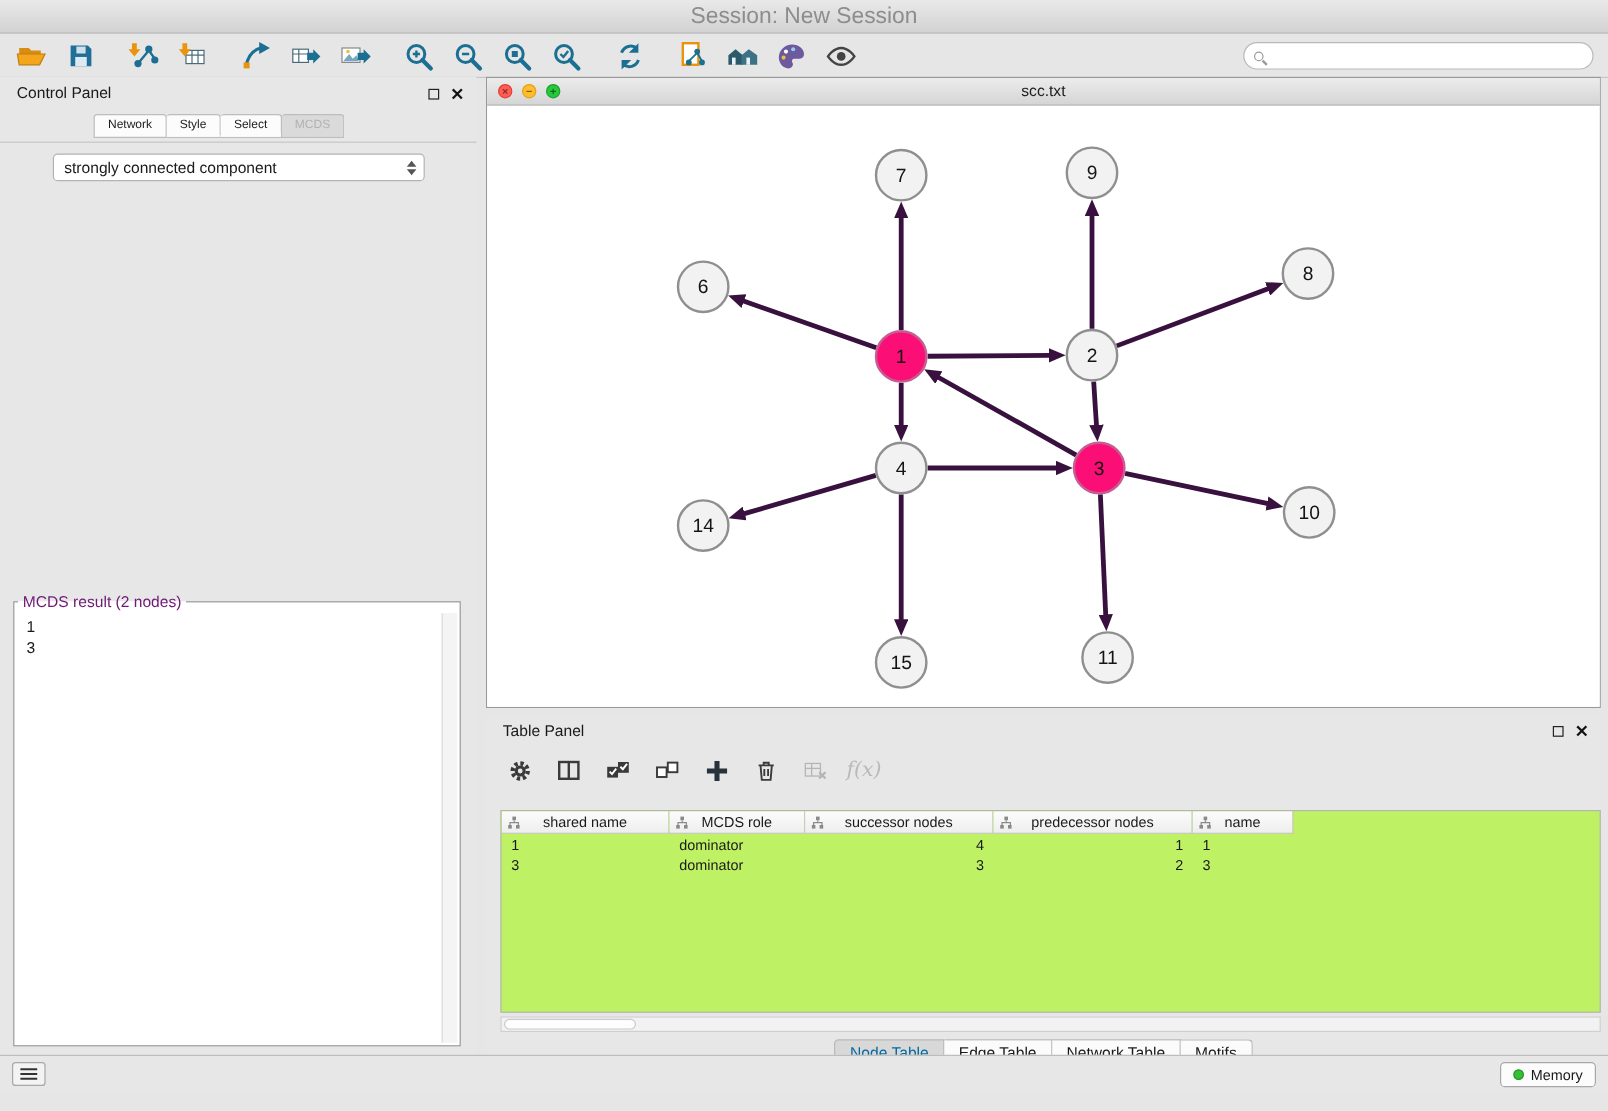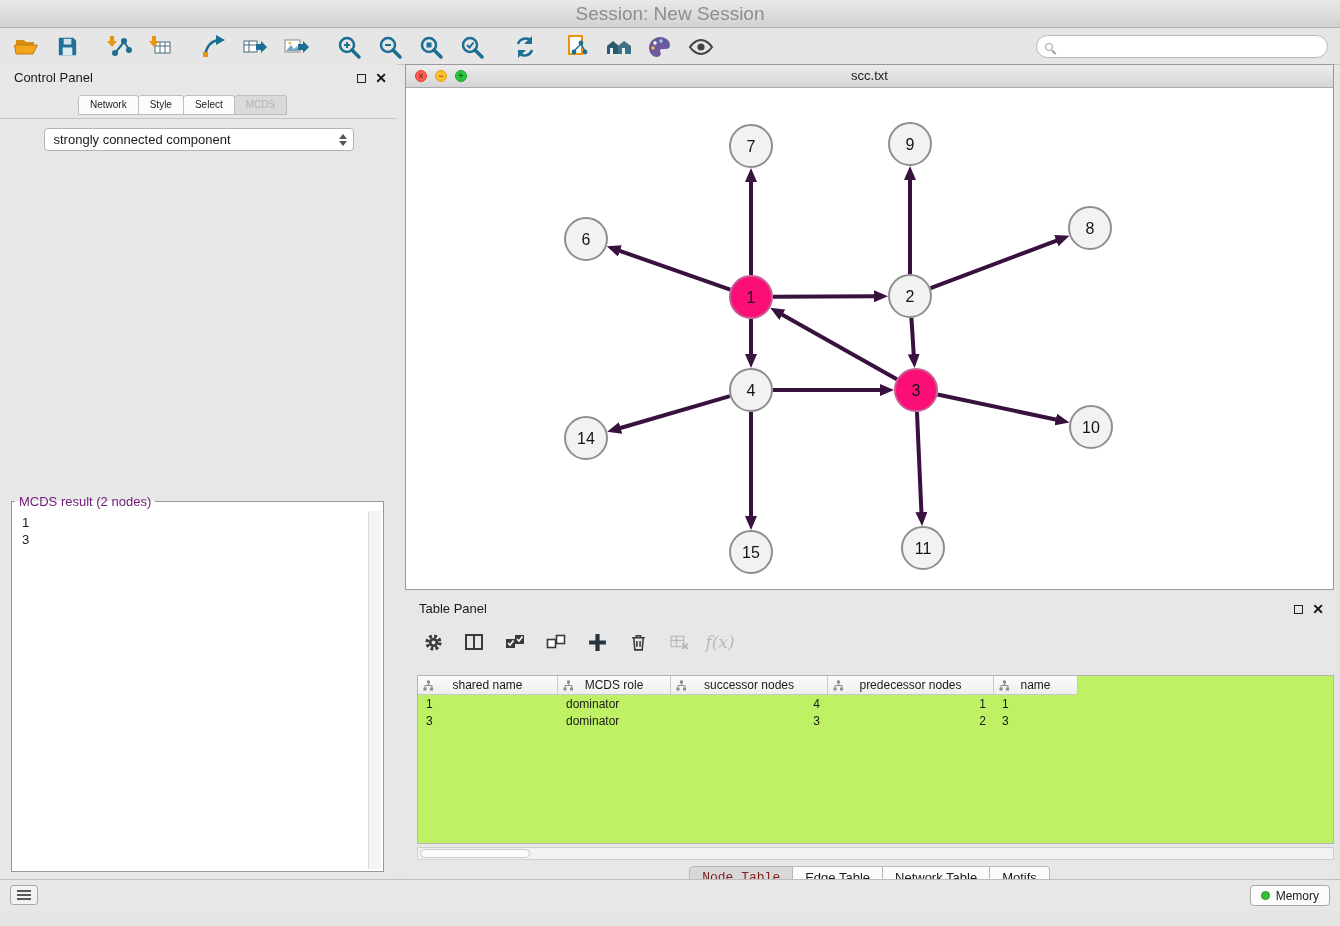--- a/index.html
+++ b/index.html
@@ -93,21 +93,21 @@
   .tp-th .tree{position:absolute;left:5px;top:4px;}
   .tp-tr{display:flex;height:17px;align-items:center;}
   .tp-td{padding:0 8px;font-size:12px;flex:0 0 auto;white-space:nowrap;overflow:hidden;}
   .tp-hscroll{position:absolute;left:12px;right:0;top:252px;height:13px;background:#f2f2f2;border:1px solid #cfcfcf;}
   .tp-hscroll .thumb{position:absolute;left:2px;top:1px;bottom:1px;width:110px;background:#fdfdfd;
     border:1px solid #c9c9c9;border-radius:5px;}
   .tp-tabs{position:absolute;left:0;right:0;top:271px;display:flex;justify-content:center;}
   .tp-tab{font-size:13px;padding:3px 12px 4px;background:#fbfbfb;border:1px solid #b9b9b9;border-left-width:0;}
   .tp-tab:first-child{border-left-width:1px;border-radius:4px 0 0 4px;}
   .tp-tab:last-child{border-radius:0 4px 4px 0;}
-  .tp-tab.active{background:#d8d8d8;color:#7f1d1d;font-family:Liberation Mono, monospace;}
+  .tp-tab.active{background:#d8d8d8;color:#0369a1;}
 
   
   .statusbar{position:absolute;left:0;right:0;bottom:16px;height:31px;background:#e7e7e7;border-top:1px solid #bdbdbd;}
   .list-button{position:absolute;left:10px;top:5px;width:28px;height:20px;border:1px solid #a8a8a8;border-radius:3px;
     background:#f3f3f3;display:flex;align-items:center;justify-content:center;}
   .memory-button{position:absolute;right:10px;top:5px;height:21px;border:1px solid #a8a8a8;border-radius:4px;
     background:#fcfcfc;display:flex;align-items:center;gap:6px;padding:0 10px;font-size:12px;}
   .green-dot{width:9px;height:9px;border-radius:50%;background:#35c135;border:1px solid #249324;}
 </style>
 </head>

